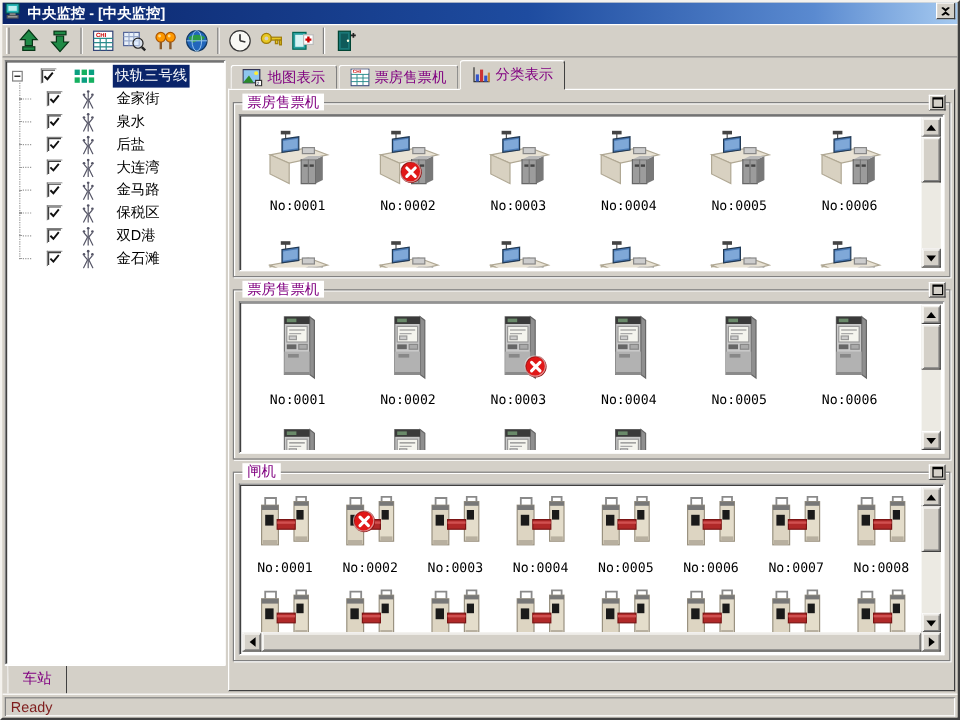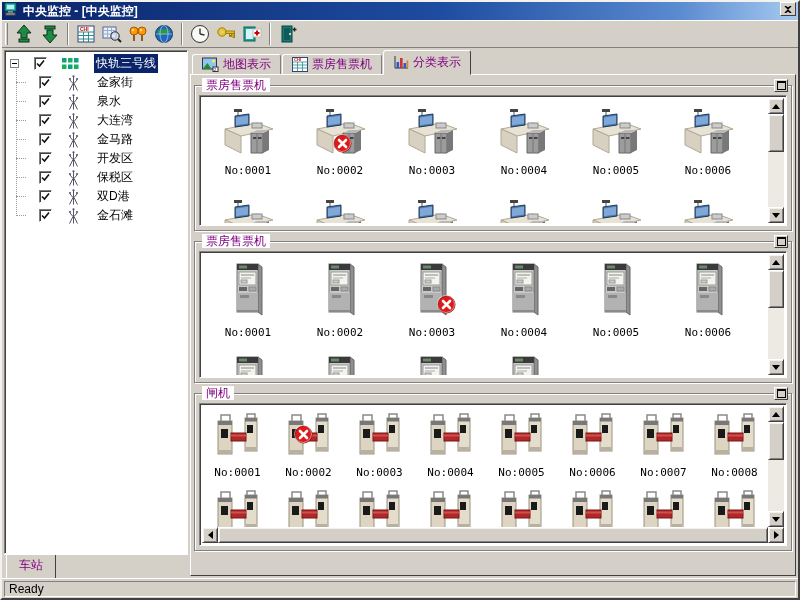--- a/index.html
+++ b/index.html
@@ -128,21 +128,21 @@
     box-shadow:inset 1px 1px 0 #f4f2ee, inset -1px -1px 0 #808080; }
   .tri { width:0; height:0; }
   .tri-up    { border-left:4px solid transparent; border-right:4px solid transparent; border-bottom:5px solid #000; }
   .tri-down  { border-left:4px solid transparent; border-right:4px solid transparent; border-top:5px solid #000; }
   .tri-left  { border-top:4px solid transparent; border-bottom:4px solid transparent; border-right:5px solid #000; }
   .tri-right { border-top:4px solid transparent; border-bottom:4px solid transparent; border-left:5px solid #000; }
 
   
   .statusbar { height:20px; flex:0 0 20px; border-top:1px solid #fff;
     background:#d4d0c8; display:flex; align-items:center; padding:0 2px; }
-  .status-inner { flex:1; height:16px; line-height:15px; font-size:12px; color:#000000;
+  .status-inner { flex:1; height:16px; line-height:15px; font-size:12px; color:#7f1d1d;
     padding-left:4px; border:1px solid; border-color:#808080 #fff #fff #808080; }
 </style>
 </head>
 <body>
 
 <div class="window">
 
   <div class="titlebar">
     <span class="app-icon">
       <svg width="16" height="14" viewBox="0 0 16 14">
@@ -323,63 +323,63 @@
                   <g stroke="#556" stroke-width="1" fill="none">
                     <path d="M6.5 15.5 V6"></path>
                     <path d="M2.5 15.5 L6 8.5 M10.5 15.5 L7 8.5"></path>
                     <path d="M3 5 l3 3.5 M10 5 l-3 3.5 M6.5 2 v4"></path>
                   </g>
                   <circle cx="3" cy="4" r="1.1" fill="#556"></circle>
                   <circle cx="10" cy="4" r="1.1" fill="#556"></circle>
                   <circle cx="6.5" cy="1.3" r="1.1" fill="#556"></circle>
                 </svg>
               </span>
-              <span class="tree-label">大连湾</span>
+              <span class="tree-label">后盐</span>
             </div>
             <div class="tree-row">
               <span class="connector"></span>
               <span class="checkbox">
                 <svg width="9" height="9" viewBox="0 0 9 9">
                   <path d="M1 4.5 L3.5 7 L8 1.5" stroke="#111" stroke-width="1.6" fill="none"></path>
                 </svg>
               </span>
               <span class="tree-ico">
                 <svg width="13" height="16" viewBox="0 0 13 16">
                   <g stroke="#556" stroke-width="1" fill="none">
                     <path d="M6.5 15.5 V6"></path>
                     <path d="M2.5 15.5 L6 8.5 M10.5 15.5 L7 8.5"></path>
                     <path d="M3 5 l3 3.5 M10 5 l-3 3.5 M6.5 2 v4"></path>
                   </g>
                   <circle cx="3" cy="4" r="1.1" fill="#556"></circle>
                   <circle cx="10" cy="4" r="1.1" fill="#556"></circle>
                   <circle cx="6.5" cy="1.3" r="1.1" fill="#556"></circle>
                 </svg>
               </span>
-              <span class="tree-label">金马路</span>
+              <span class="tree-label">大连湾</span>
             </div>
             <div class="tree-row">
               <span class="connector"></span>
               <span class="checkbox">
                 <svg width="9" height="9" viewBox="0 0 9 9">
                   <path d="M1 4.5 L3.5 7 L8 1.5" stroke="#111" stroke-width="1.6" fill="none"></path>
                 </svg>
               </span>
               <span class="tree-ico">
                 <svg width="13" height="16" viewBox="0 0 13 16">
                   <g stroke="#556" stroke-width="1" fill="none">
                     <path d="M6.5 15.5 V6"></path>
                     <path d="M2.5 15.5 L6 8.5 M10.5 15.5 L7 8.5"></path>
                     <path d="M3 5 l3 3.5 M10 5 l-3 3.5 M6.5 2 v4"></path>
                   </g>
                   <circle cx="3" cy="4" r="1.1" fill="#556"></circle>
                   <circle cx="10" cy="4" r="1.1" fill="#556"></circle>
                   <circle cx="6.5" cy="1.3" r="1.1" fill="#556"></circle>
                 </svg>
               </span>
-              <span class="tree-label">开发区</span>
+              <span class="tree-label">金马路</span>
             </div>
             <div class="tree-row">
               <span class="connector"></span>
               <span class="checkbox">
                 <svg width="9" height="9" viewBox="0 0 9 9">
                   <path d="M1 4.5 L3.5 7 L8 1.5" stroke="#111" stroke-width="1.6" fill="none"></path>
                 </svg>
               </span>
               <span class="tree-ico">
                 <svg width="13" height="16" viewBox="0 0 13 16">

